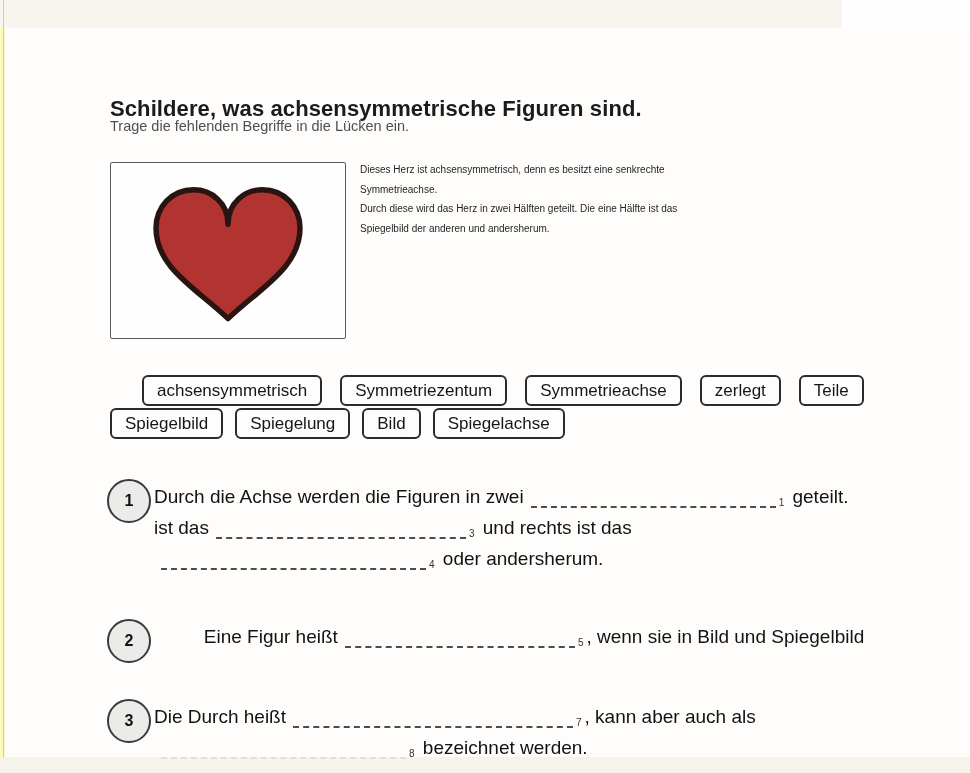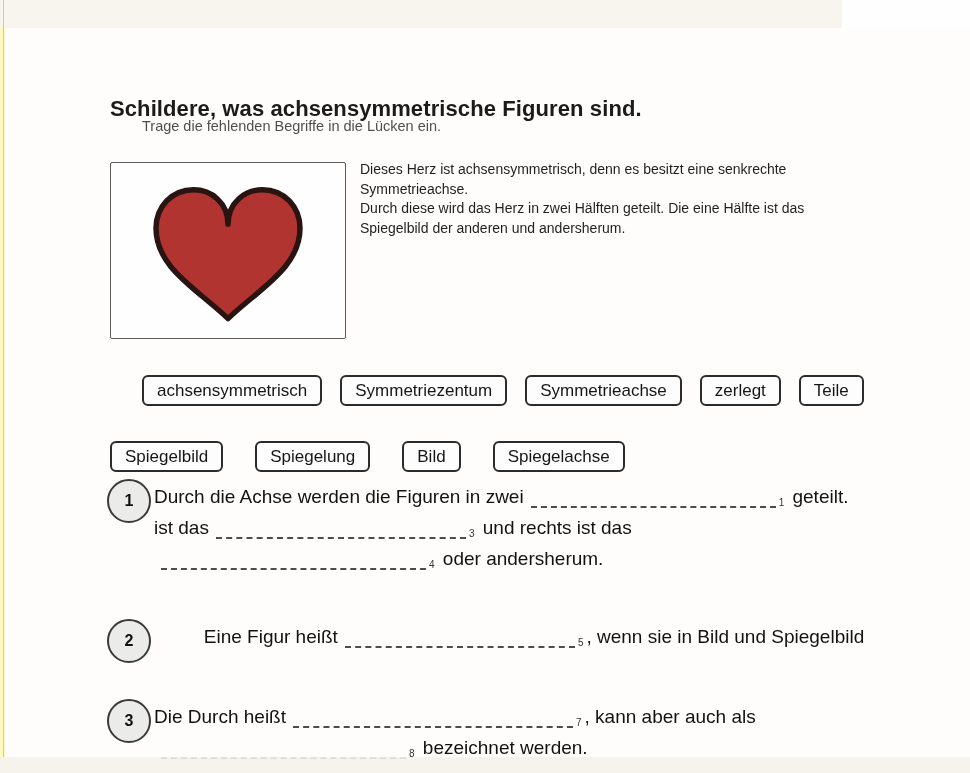--- a/index.html
+++ b/index.html
@@ -20,39 +20,39 @@
   .bottom-band{position:absolute;left:0;top:757px;width:970px;height:16px;background:#f5f3ec;}
   .content-sheet{position:absolute;left:5px;top:28px;width:965px;height:729px;background:#fefdfb;}
 
   .page-title{
     position:absolute;left:110px;top:82px;
     font-size:22px;font-weight:700;color:#1b1b1b;line-height:1.1;
     letter-spacing:0.1px;
   }
   .page-subtitle{
     position:absolute;left:110px;top:118px;
-    font-size:14.5px;color:#4f4f4f;margin-left:32px;
+    font-size:14.5px;color:#4f4f4f;
   }
 
   .figure-box{
     position:absolute;left:110px;top:162px;width:236px;height:177px;
     background:#fefefe;border:1.5px solid #5a5a5a;border-radius:2px;
     display:flex;align-items:center;justify-content:center;box-sizing:border-box;
   }
   .figure-caption{
     position:absolute;left:360px;top:160px;width:545px;
-    font-size:14px;line-height:19.5px;color:#1f1f1f;
+    font-size:10px;line-height:19.5px;color:#1f1f1f;
     white-space:pre-line;
   }
 
   .chip-row{
     position:absolute;left:110px;display:flex;align-items:flex-start;
   }
   .chip-row.row-1{top:375px;gap:18px;padding-left:32px;}
-  .chip-row.row-2{top:441px;gap:32px;}
+  .chip-row.row-2{top:408px;gap:12px;}
   .chip{
     font-family:"Liberation Sans","DejaVu Sans",sans-serif;
     font-size:17px;color:#161616;
     background:#fdfdfd;border:2px solid #2b2b2b;border-radius:6px;
     height:31px;padding:0 13px;line-height:27px;
     cursor:pointer;white-space:nowrap;
   }
 
   .question-badge{
     position:absolute;left:107px;width:44px;height:44px;border-radius:50%;

